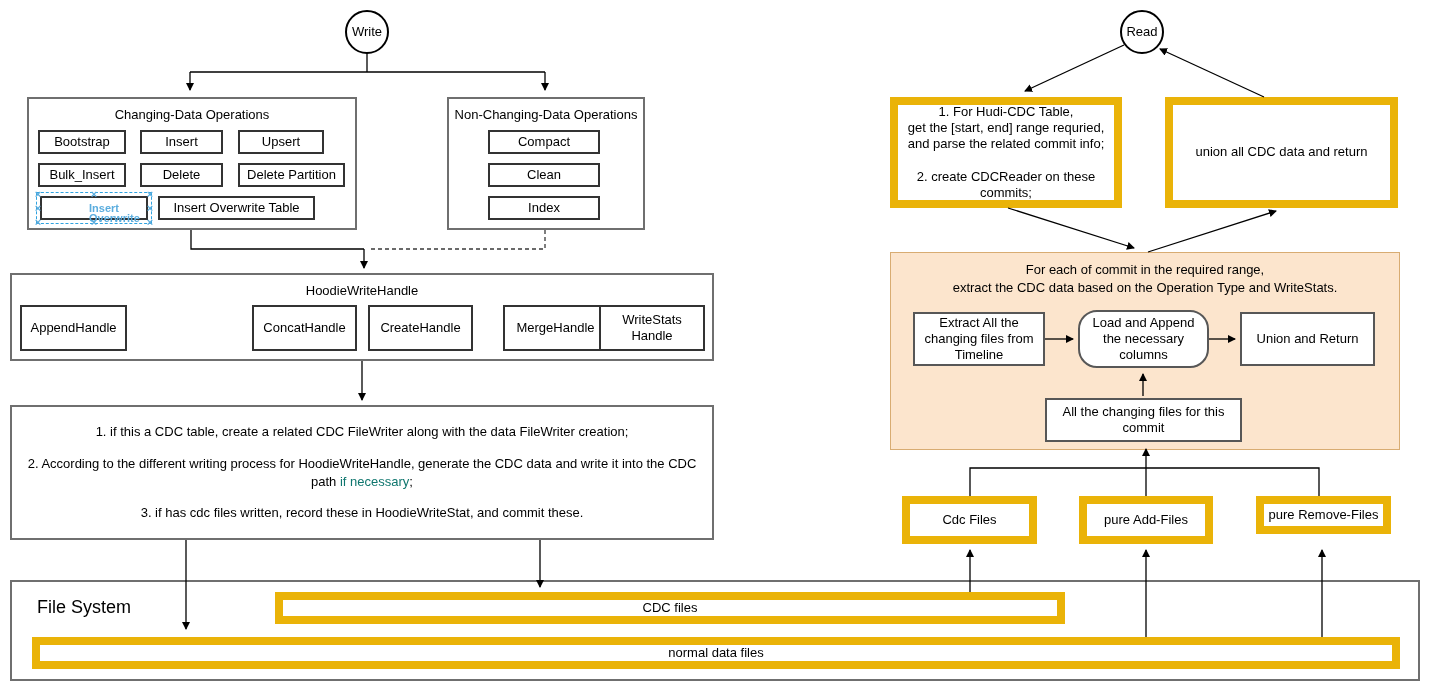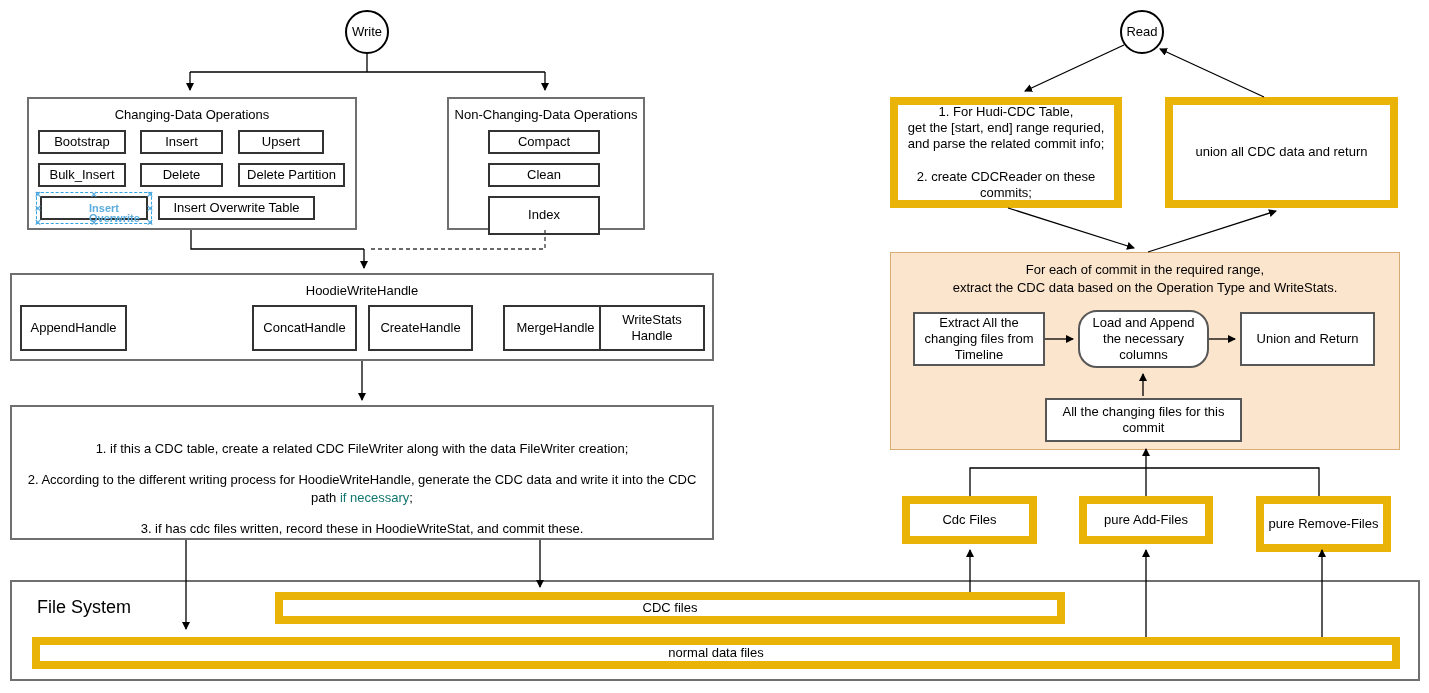--- a/index.html
+++ b/index.html
@@ -10,21 +10,21 @@
         align-items:center;justify-content:center;text-align:center;line-height:1.25;z-index:2;}
   .btn{border:2px solid #333333;}
   .container{border:2px solid #6f6f6f;background:#fff;z-index:1;}
   .container-title{position:absolute;left:0;right:0;top:8px;text-align:center;}
   .circle{border:2px solid #000;border-radius:50%;background:#fff;}
   .graybox{border:8px solid #eab308;}
   .whitebox{border:2px solid #575757;}
   .orange-panel{background:#fce5cd;border:1px solid #d8ac72;z-index:1;}
   .orange-title{position:absolute;left:0;right:0;top:8px;text-align:center;line-height:1.4;}
   .pre{white-space:pre-line;}
-  .steps{display:flex;flex-direction:column;justify-content:flex-end;gap:14px;
+  .steps{display:flex;flex-direction:column;justify-content:center;gap:14px;
          padding:0 8px;text-align:center;}
   .steps p{margin:0;line-height:1.35;}
   .red{color:#0f766e;}
   .fs-label{position:absolute;left:25px;top:15px;font-size:18px;}
   svg.wires{position:absolute;left:0;top:0;z-index:5;pointer-events:none;}
   
   .sel{outline:1px dashed #2fa3e0;outline-offset:3px;}
   .handles span{position:absolute;color:#5badde;font-size:11px;font-weight:bold;
                 width:10px;height:10px;line-height:10px;text-align:center;z-index:6;}
   .h-tl{left:-9px;top:-9px;} .h-tm{left:50%;margin-left:-5px;top:-9px;} .h-tr{right:-9px;top:-9px;}
@@ -112,21 +112,21 @@
 
   <div class="abs container" style="left:447px;top:97px;width:198px;height:133px;">
     <div class="container-title">Non-Changing-Data Operations</div>
   </div>
   <div class="node btn" style="left:488px;top:130px;width:112px;height:24px;">
     <span>Compact</span>
   </div>
   <div class="node btn" style="left:488px;top:163px;width:112px;height:24px;">
     <span>Clean</span>
   </div>
-  <div class="node btn" style="left:488px;top:196px;width:112px;height:39px;">
+  <div class="node btn" style="left:488px;top:196px;width:112px;height:24px;">
     <span>Index</span>
   </div>
 
   <div class="abs container" style="left:10px;top:273px;width:704px;height:88px;">
     <div class="container-title">HoodieWriteHandle</div>
   </div>
   <div class="node btn" style="left:20px;top:305px;width:107px;height:46px;">
     <span>AppendHandle</span>
   </div>
   <div class="node btn" style="left:252px;top:305px;width:105px;height:46px;">
@@ -194,17 +194,17 @@
   <div class="node whitebox" style="left:1045px;top:398px;width:197px;height:44px;padding:2px;">
     <span>All the changing files for this commit</span>
   </div>
 
   <div class="node graybox" style="left:902px;top:496px;width:135px;height:48px;">
     <span>Cdc Files</span>
   </div>
   <div class="node graybox" style="left:1079px;top:496px;width:134px;height:48px;">
     <span>pure Add-Files</span>
   </div>
-  <div class="node graybox" style="left:1256px;top:496px;width:135px;height:56px;">
+  <div class="node graybox" style="left:1256px;top:496px;width:135px;height:38px;">
     <span>pure Remove-Files</span>
   </div>
 
 </div>
 
 </body></html>

